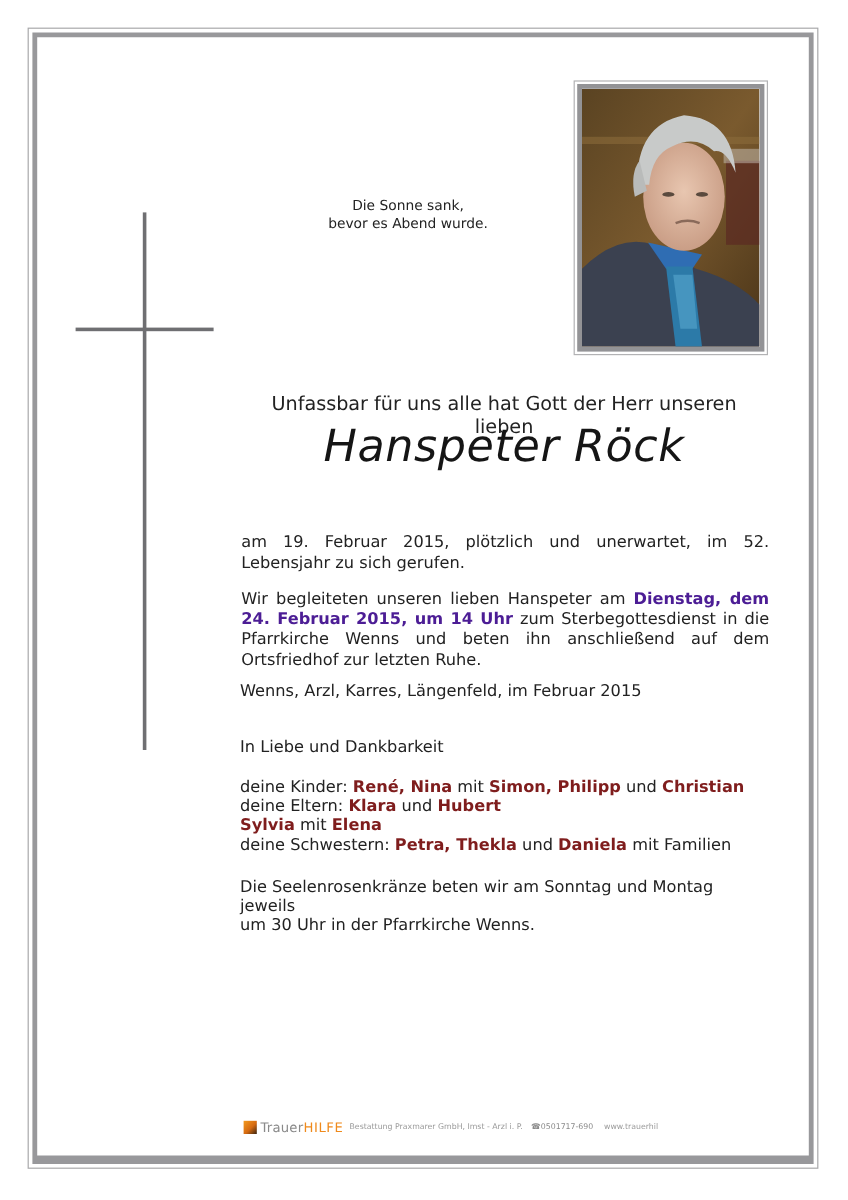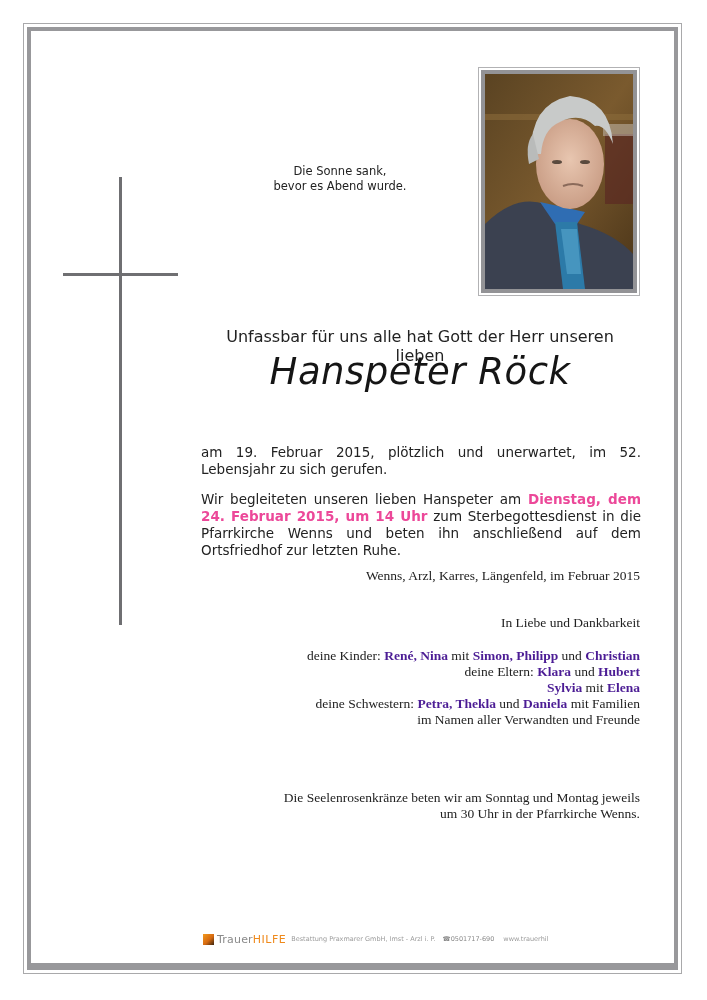--- a/index.html
+++ b/index.html
@@ -19,30 +19,30 @@
   .photo-inner { position: absolute; left: 481px; top: 70px; width: 156px; height: 223px;
                  border: 4px solid #939396; box-sizing: border-box; overflow: hidden; }
   .photo-inner svg { display: block; }
   .intro { position: absolute; left: 200px; top: 327px; width: 440px; text-align: center;
            font-size: 16px; color: #222; }
   .name { position: absolute; left: 200px; top: 350px; width: 440px; text-align: center;
           font-family: "DejaVu Sans", sans-serif; font-style: italic; font-weight: normal;
           font-size: 37px; letter-spacing: 0.5px; color: #151515; }
   .para { position: absolute; left: 201px; width: 440px; text-align: justify;
           font-size: 13.5px; line-height: 17px; color: #222; }
-  .para b { font-weight: bold; color: #ec4899; }
+  .para b { font-weight: bold; color: #4c1d95; }
   .p1 { top: 444px; }
   .p2 { top: 491px; }
-  .center-line { position: absolute; left: 200px; width: 440px; text-align: right;
-                 font-size: 13.5px; line-height: 16px; color: #222; font-family: Liberation Serif, serif; }
-  .center-line b { font-weight: bold; color: #4c1d95; }
+  .center-line { position: absolute; left: 200px; width: 440px; text-align: left;
+                 font-size: 13.5px; line-height: 16px; color: #222; }
+  .center-line b { font-weight: bold; color: #7f1d1d; }
   .place { top: 568px; }
   .thanks { top: 615px; }
   .fam { top: 648px; }
-  .rosary { top: 790px; }
+  .rosary { top: 731px; }
   .footer { position: absolute; left: 203px; top: 933px; height: 12px; display: flex;
             align-items: center; gap: 3px; white-space: nowrap; }
   .logo-box { width: 11px; height: 11px; background: linear-gradient(135deg, #f39a1e 0%, #d66a10 55%, #3a2410 100%); }
   .logo-trauer { font-size: 11px; color: #8a8a8a; letter-spacing: 0.2px; }
   .logo-hilfe { font-size: 11px; color: #ef8a1c; letter-spacing: 0.5px; margin-left: -3px; }
   .footer-text { font-size: 6.5px; color: #9a9a9a; margin-left: 2px; }
   .footer-phone { font-size: 6.5px; color: #8a8a8a; margin-left: 4px; }
   .footer-web { font-size: 6.5px; color: #9a9a9a; margin-left: 6px; }
 </style>
 </head>
@@ -100,21 +100,20 @@
 
 <div class="center-line place">Wenns, Arzl, Karres, Längenfeld, im Februar 2015</div>
 
 <div class="center-line thanks">In Liebe und Dankbarkeit</div>
 
 <div class="center-line fam">
   <div><span>deine Kinder: </span><b>René, Nina</b><span> mit </span><b>Simon, Philipp</b><span> und </span><b>Christian</b></div>
   <div><span>deine Eltern: </span><b>Klara</b><span> und </span><b>Hubert</b></div>
   <div><b>Sylvia</b><span> mit </span><b>Elena</b></div>
   <div><span>deine Schwestern: </span><b>Petra, Thekla</b><span> und </span><b>Daniela</b><span> mit Familien</span></div>
-  <div>im Namen aller Verwandten und Freunde</div>
 </div>
 
 <div class="center-line rosary">
   <div>Die Seelenrosenkränze beten wir am Sonntag und Montag jeweils</div>
   <div>um 30 Uhr in der Pfarrkirche Wenns.</div>
 </div>
 
 <div class="footer">
   <span class="logo-box"></span>
   <span class="logo-trauer">Trauer</span>

